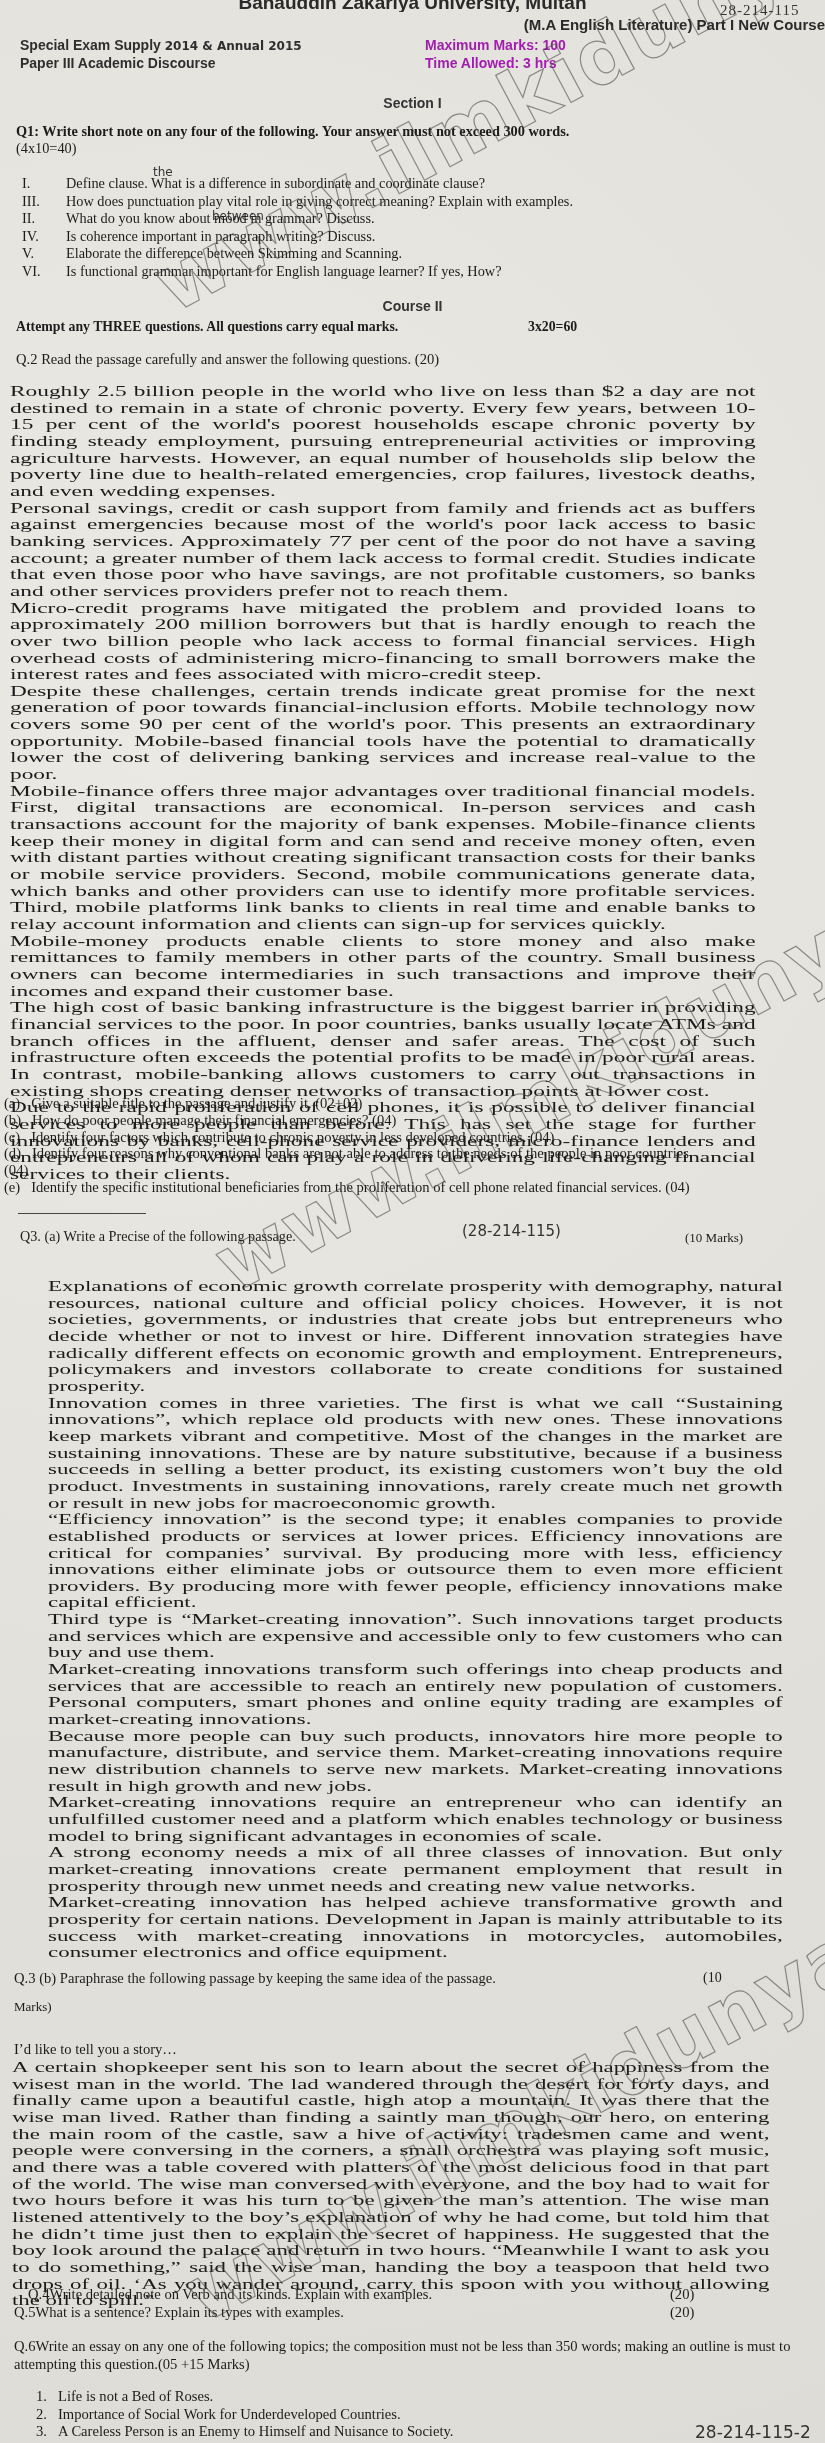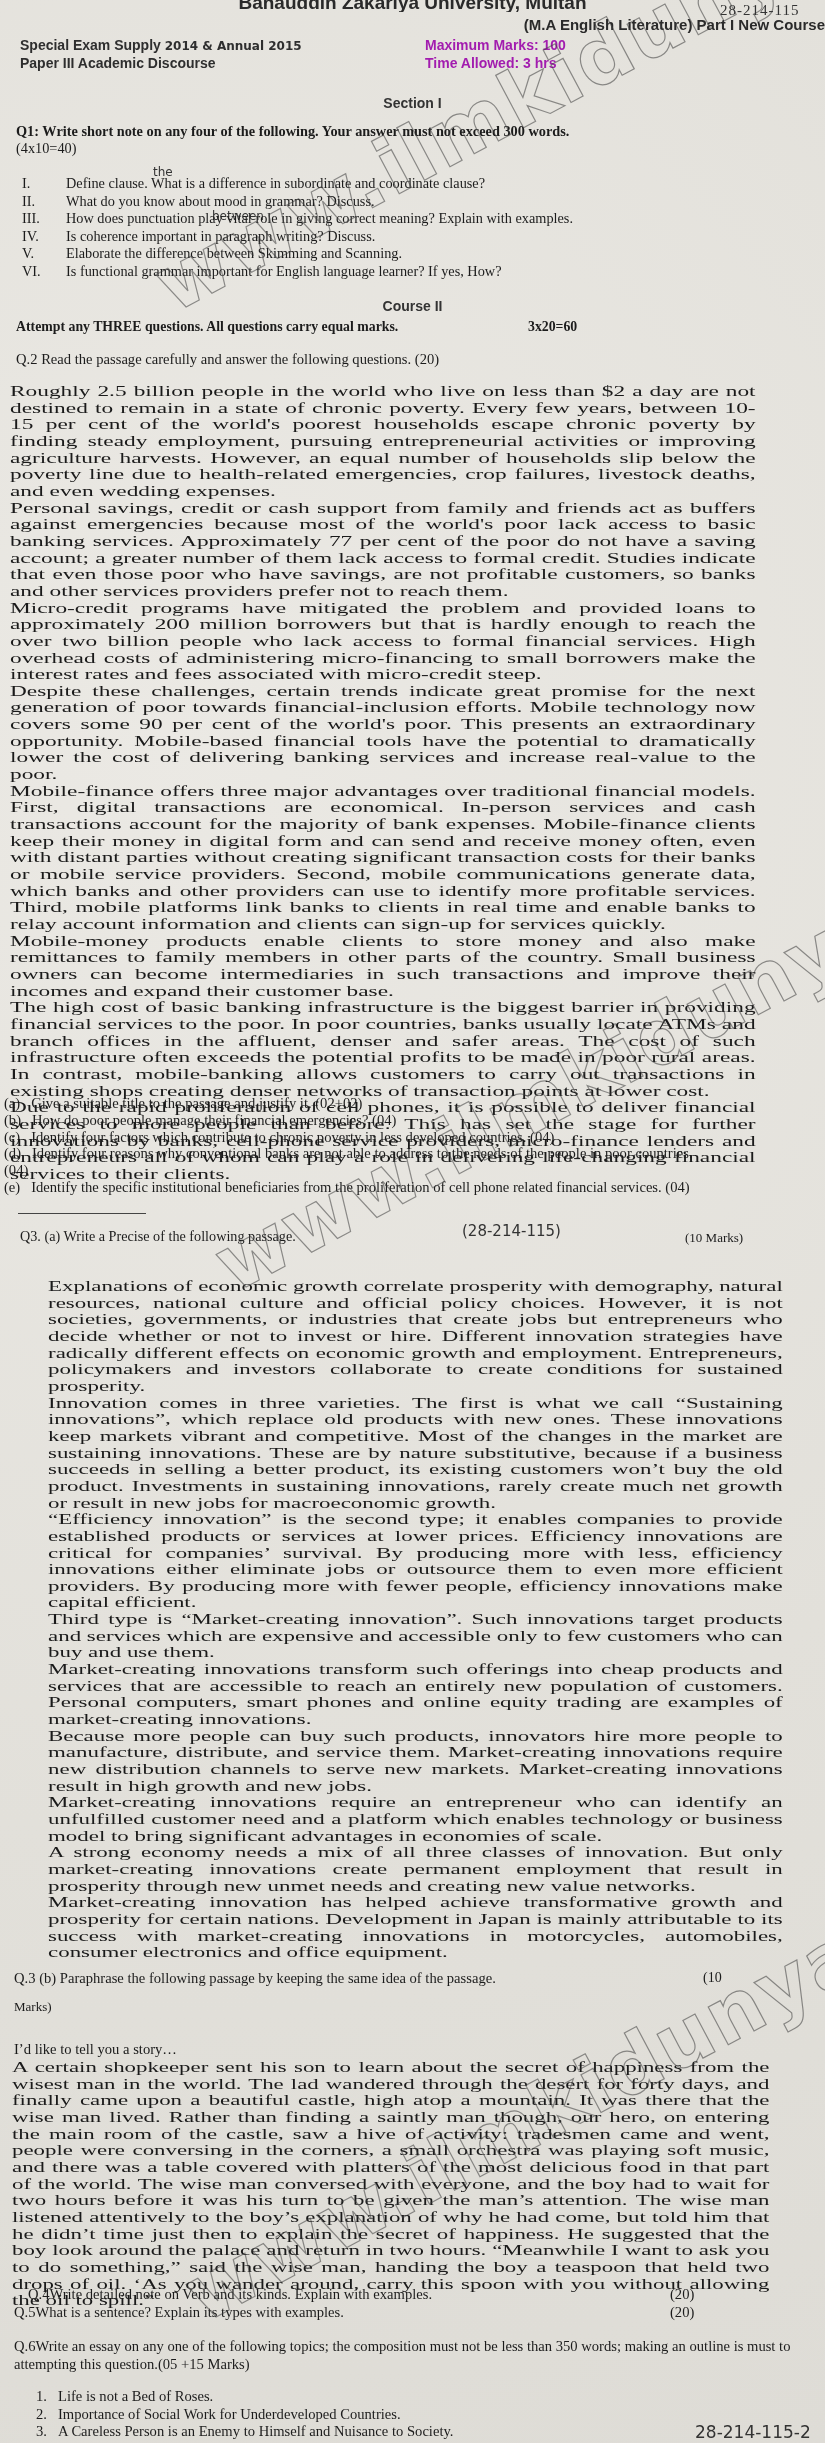--- a/index.html
+++ b/index.html
@@ -72,26 +72,26 @@
     <div class="normal" style="font-weight:normal">(4x10=40)</div>
   </div>
   <div class="hand-ann" style="top:165px;left:153px;">the</div>
   <div class="hand-ann" style="top:165px;left:212px;margin-top:44px;">between</div>
   <div class="list" style="top:175px;">
     <div class="row">
         <span class="num">I.</span>
         <span>Define clause. What is a difference in subordinate and coordinate clause?</span>
       </div>
     <div class="row">
+        <span class="num">III.</span>
+        <span>How does punctuation play vital role in giving correct meaning? Explain with examples.</span>
+      </div>
+    <div class="row">
         <span class="num">II.</span>
         <span>What do you know about mood in grammar? Discuss.</span>
-      </div>
-    <div class="row">
-        <span class="num">III.</span>
-        <span>How does punctuation play vital role in giving correct meaning? Explain with examples.</span>
       </div>
     <div class="row">
         <span class="num">IV.</span>
         <span>Is coherence important in paragraph writing? Discuss.</span>
       </div>
     <div class="row">
         <span class="num">V.</span>
         <span>Elaborate the difference between Skimming and Scanning.</span>
       </div>
     <div class="row">

